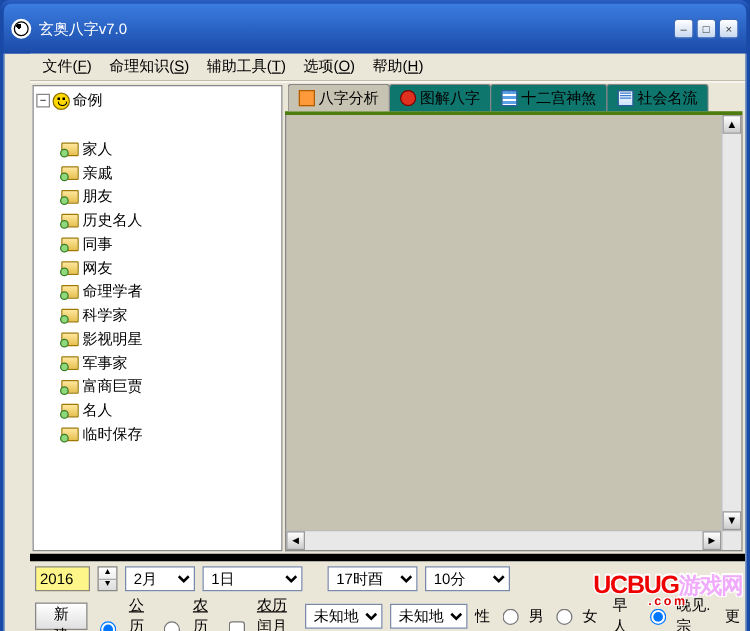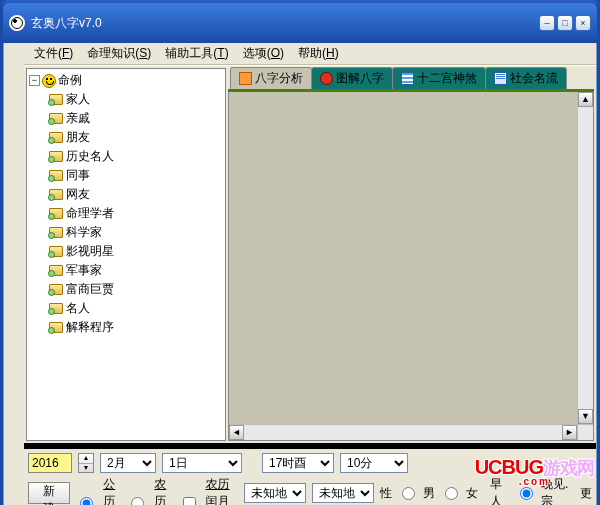--- a/index.html
+++ b/index.html
@@ -17,21 +17,21 @@
 
 .menubar { height: 22px; background: #eae6d8; border-bottom: 1px solid #c0bca8; display: flex; align-items: center; padding: 0 4px; font-size: 12px; gap: 2px; }
 .menu-item { padding: 2px 6px; cursor: pointer; }
 .menu-item u { text-decoration: underline; }
 
 .content { flex: 1; display: flex; border-top: 1px solid #fff; min-height: 0; }
 
 .tree-panel { width: 200px; background: #fff; border: 1px solid #888; margin: 2px; overflow: auto; font-size: 12px; padding: 2px; }
 .tree-root { list-style: none; }
 .tree-root-item { display: flex; align-items: center; gap: 2px; padding: 1px 0; cursor: pointer; }
-.tree-children { list-style: none; padding-left: 20px; }
+.tree-children { list-style: none; padding-left: 20px; margin-top: 20px; }
 .tree-item { display: flex; align-items: center; gap: 3px; padding: 1px 0; cursor: pointer; white-space: nowrap; }
 .tree-toggle { width: 11px; height: 11px; border: 1px solid #888; font-size: 9px; line-height: 9px; text-align: center; background: #fff; }
 .smiley-icon { width: 14px; height: 14px; border-radius: 50%; background: #ffd800; border: 1px solid #8a7000; position: relative; }
 .smiley-icon::before { content: ""; position: absolute; width: 2px; height: 2px; background: #000; top: 3px; left: 3px; box-shadow: 4px 0 #000; }
 .smiley-icon::after { content: ""; position: absolute; width: 6px; height: 3px; border: 1px solid #000; border-top: none; border-radius: 0 0 6px 6px; bottom: 2px; left: 3px; }
 .folder-icon { width: 14px; height: 11px; background: linear-gradient(to bottom,#ffe79c,#e6c050); border: 1px solid #a07800; border-radius: 1px; position: relative; }
 .folder-icon::after { content: ""; position: absolute; width: 5px; height: 5px; background: #8fd97a; border: 1px solid #3a7c2a; border-radius: 50%; left: -2px; bottom: -2px; }
 
 .main-panel { flex: 1; margin: 2px 2px 2px 0; display: flex; flex-direction: column; min-width: 0; }
 .tab-strip { height: 24px; display: flex; align-items: flex-end; background: #eae6d8; border-bottom: 3px solid #4d7c0f; padding-left: 2px; gap: 0; }
@@ -146,21 +146,21 @@
               <li class="tree-item">
                 <span class="folder-icon"></span>
                 <span>富商巨贾</span>
               </li>
               <li class="tree-item">
                 <span class="folder-icon"></span>
                 <span>名人</span>
               </li>
               <li class="tree-item">
                 <span class="folder-icon"></span>
-                <span>解释程序</span>
+                <span>临时保存</span>
               </li>
             </ul>
         </ul>
       </div>
 
       <div class="main-panel">
         <div class="tab-strip">
             <div class="tab active">
               <span class="tab-ico ico-orange"></span>
               <span>八字分析</span>

